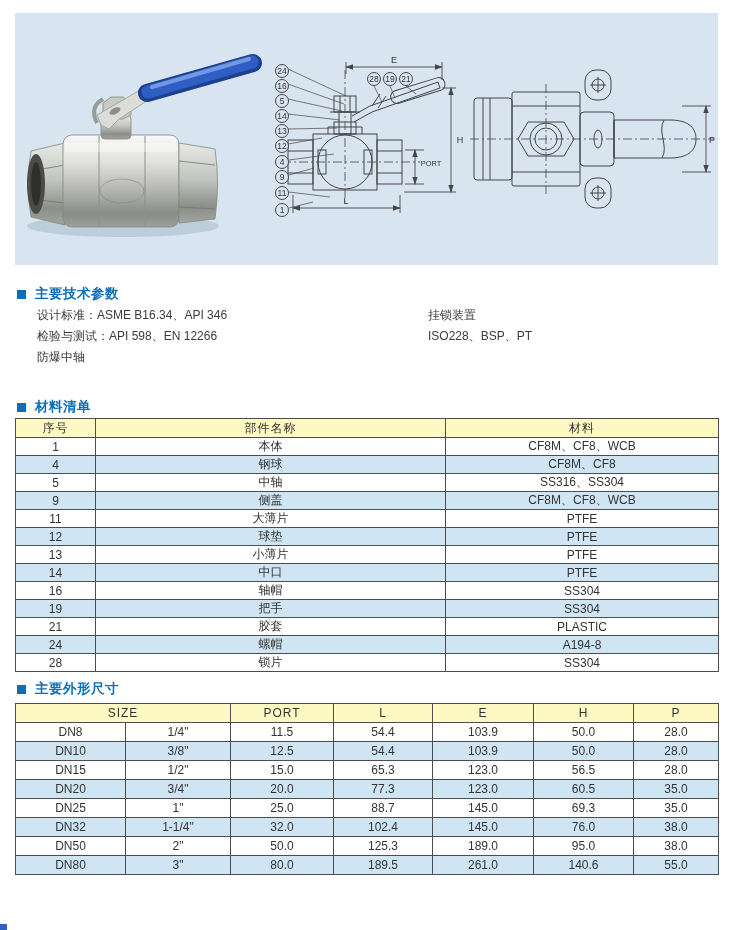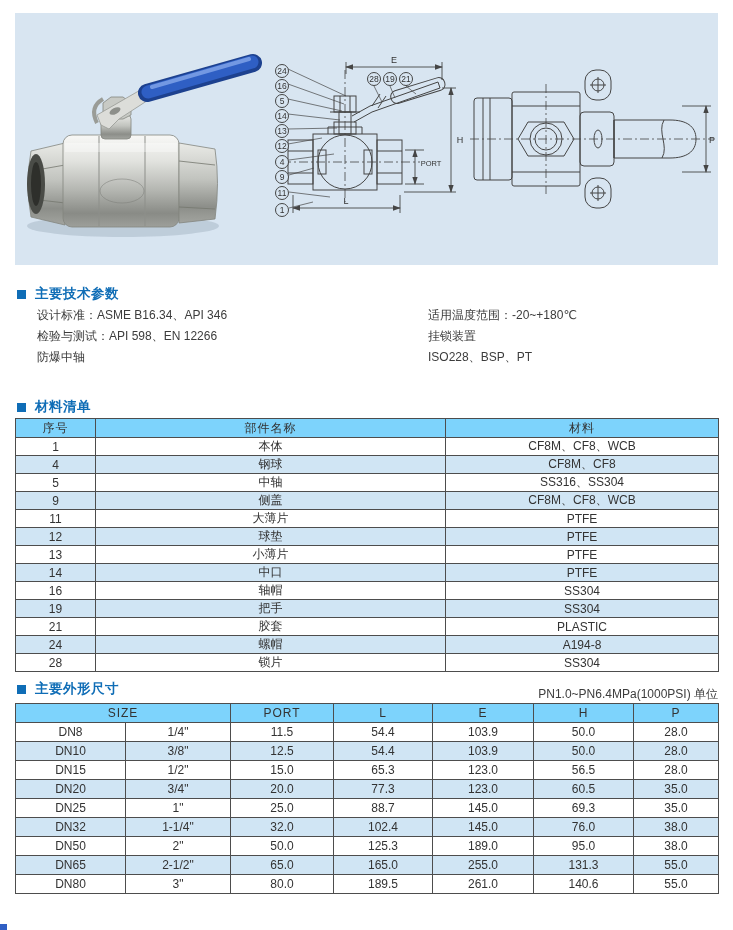--- a/index.html
+++ b/index.html
@@ -23,21 +23,21 @@
   .sec-title{font-size:13.5px;font-weight:bold;color:#0f6db6;letter-spacing:0.5px;}
   
   .params-col{position:absolute;top:305px;font-size:12px;line-height:21px;color:#3c3c3c;white-space:nowrap;}
   .params-left{left:37px;}
   .params-right{left:428px;}
   .params-right .p-line:nth-child(4){padding-left:77px;}
   
   table.data-table{position:absolute;left:15px;border-collapse:collapse;table-layout:fixed;
     font-size:12px;color:#333;text-align:center;}
   table.data-table th,table.data-table td{border:1px solid #4d4d4d;padding:0;overflow:hidden;white-space:nowrap;}
-  table.data-table th{background:#7dd3fc;font-weight:normal;letter-spacing:1px;margin-left:14px;}
+  table.data-table th{background:#fef9c3;font-weight:normal;letter-spacing:1px;margin-left:14px;}
   table.data-table tbody tr:nth-child(even) td{background:#d0e5f4;}
   table.data-table tbody tr:nth-child(odd) td{background:#ffffff;}
   #materials-table{top:418px;width:703px;}
   #materials-table th{height:18px;}
   #materials-table td{height:16px;}
   #dimensions-table{top:703px;width:703px;}
   #dimensions-table th{height:18px;}
   #dimensions-table td{height:18px;}
   .dims-note{position:absolute;right:15px;top:686px;font-size:12px;color:#3c3c3c;}
   .page-corner-mark{position:absolute;left:0;top:924px;width:7px;height:6px;background:#2f5fc4;}
@@ -235,21 +235,20 @@
   <div class="sec-head" style="top:285px">
     <span class="sec-bullet"></span>
     <span class="sec-title">主要技术参数</span>
   </div>
   <div class="params-col params-left">
     <div class="p-line">设计标准：ASME B16.34、API 346</div>
     <div class="p-line">检验与测试：API 598、EN 12266</div>
     <div class="p-line">防爆中轴</div>
   </div>
   <div class="params-col params-right">
-    <div class="p-line">适用温度范围：-20~+180℃</div>
     <div class="p-line">挂锁装置</div>
     <div class="p-line">ISO228、BSP、PT</div>
   </div>
 
   <div class="sec-head" style="top:398px">
     <span class="sec-bullet"></span>
     <span class="sec-title">材料清单</span>
   </div>
   <table id="materials-table" class="data-table">
     <colgroup>
@@ -330,21 +329,20 @@
           <td>锁片</td>
           <td>SS304</td>
         </tr>
       </tbody>
   </table>
 
   <div class="sec-head" style="top:680px">
     <span class="sec-bullet"></span>
     <span class="sec-title">主要外形尺寸</span>
   </div>
-  <div class="dims-note">PN1.0~PN6.4MPa(1000PSI) 单位</div>
   <table id="dimensions-table" class="data-table">
     <colgroup>
       <col style="width:110px">
         <col style="width:105px">
         <col style="width:103px">
         <col style="width:99px">
       <col style="width:101px">
         <col style="width:100px">
         <col style="width:85px">
     </colgroup>
@@ -416,29 +414,20 @@
         <tr>
           <td>DN50</td>
           <td>2"</td>
           <td>50.0</td>
           <td>125.3</td>
           <td>189.0</td>
           <td>95.0</td>
           <td>38.0</td>
         </tr>
         <tr>
-          <td>DN65</td>
-          <td>2-1/2"</td>
-          <td>65.0</td>
-          <td>165.0</td>
-          <td>255.0</td>
-          <td>131.3</td>
-          <td>55.0</td>
-        </tr>
-        <tr>
           <td>DN80</td>
           <td>3"</td>
           <td>80.0</td>
           <td>189.5</td>
           <td>261.0</td>
           <td>140.6</td>
           <td>55.0</td>
         </tr>
       </tbody>
   </table>

